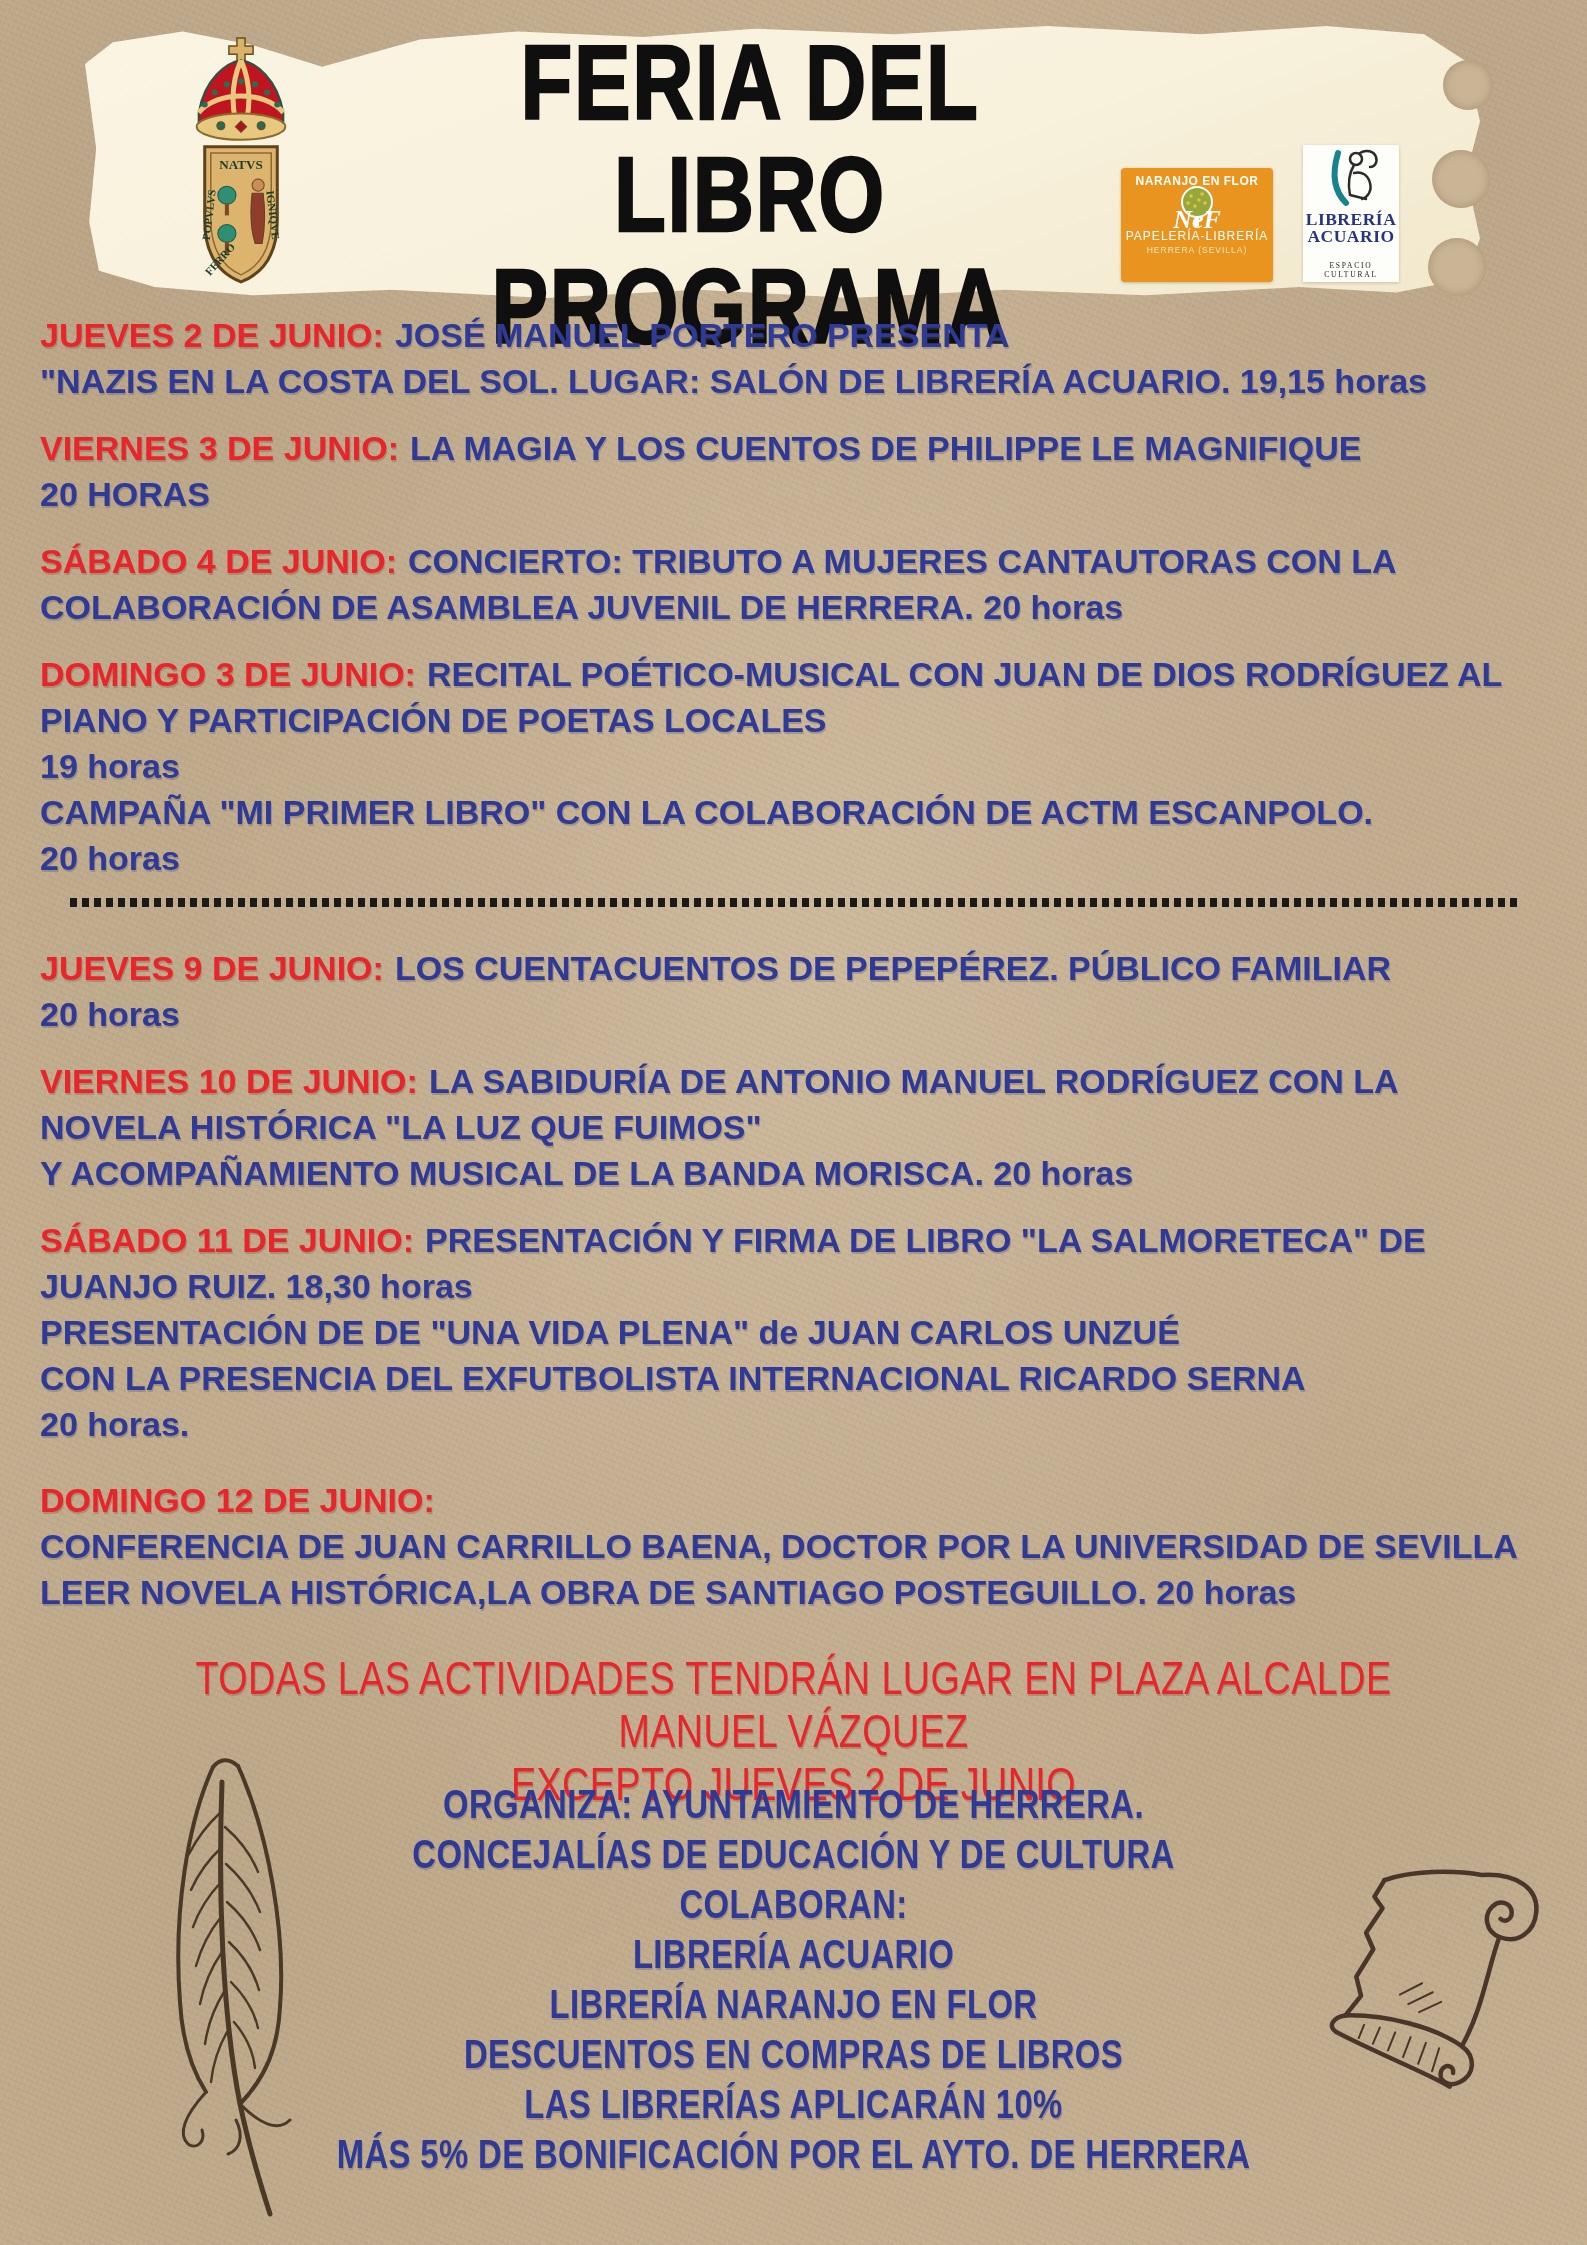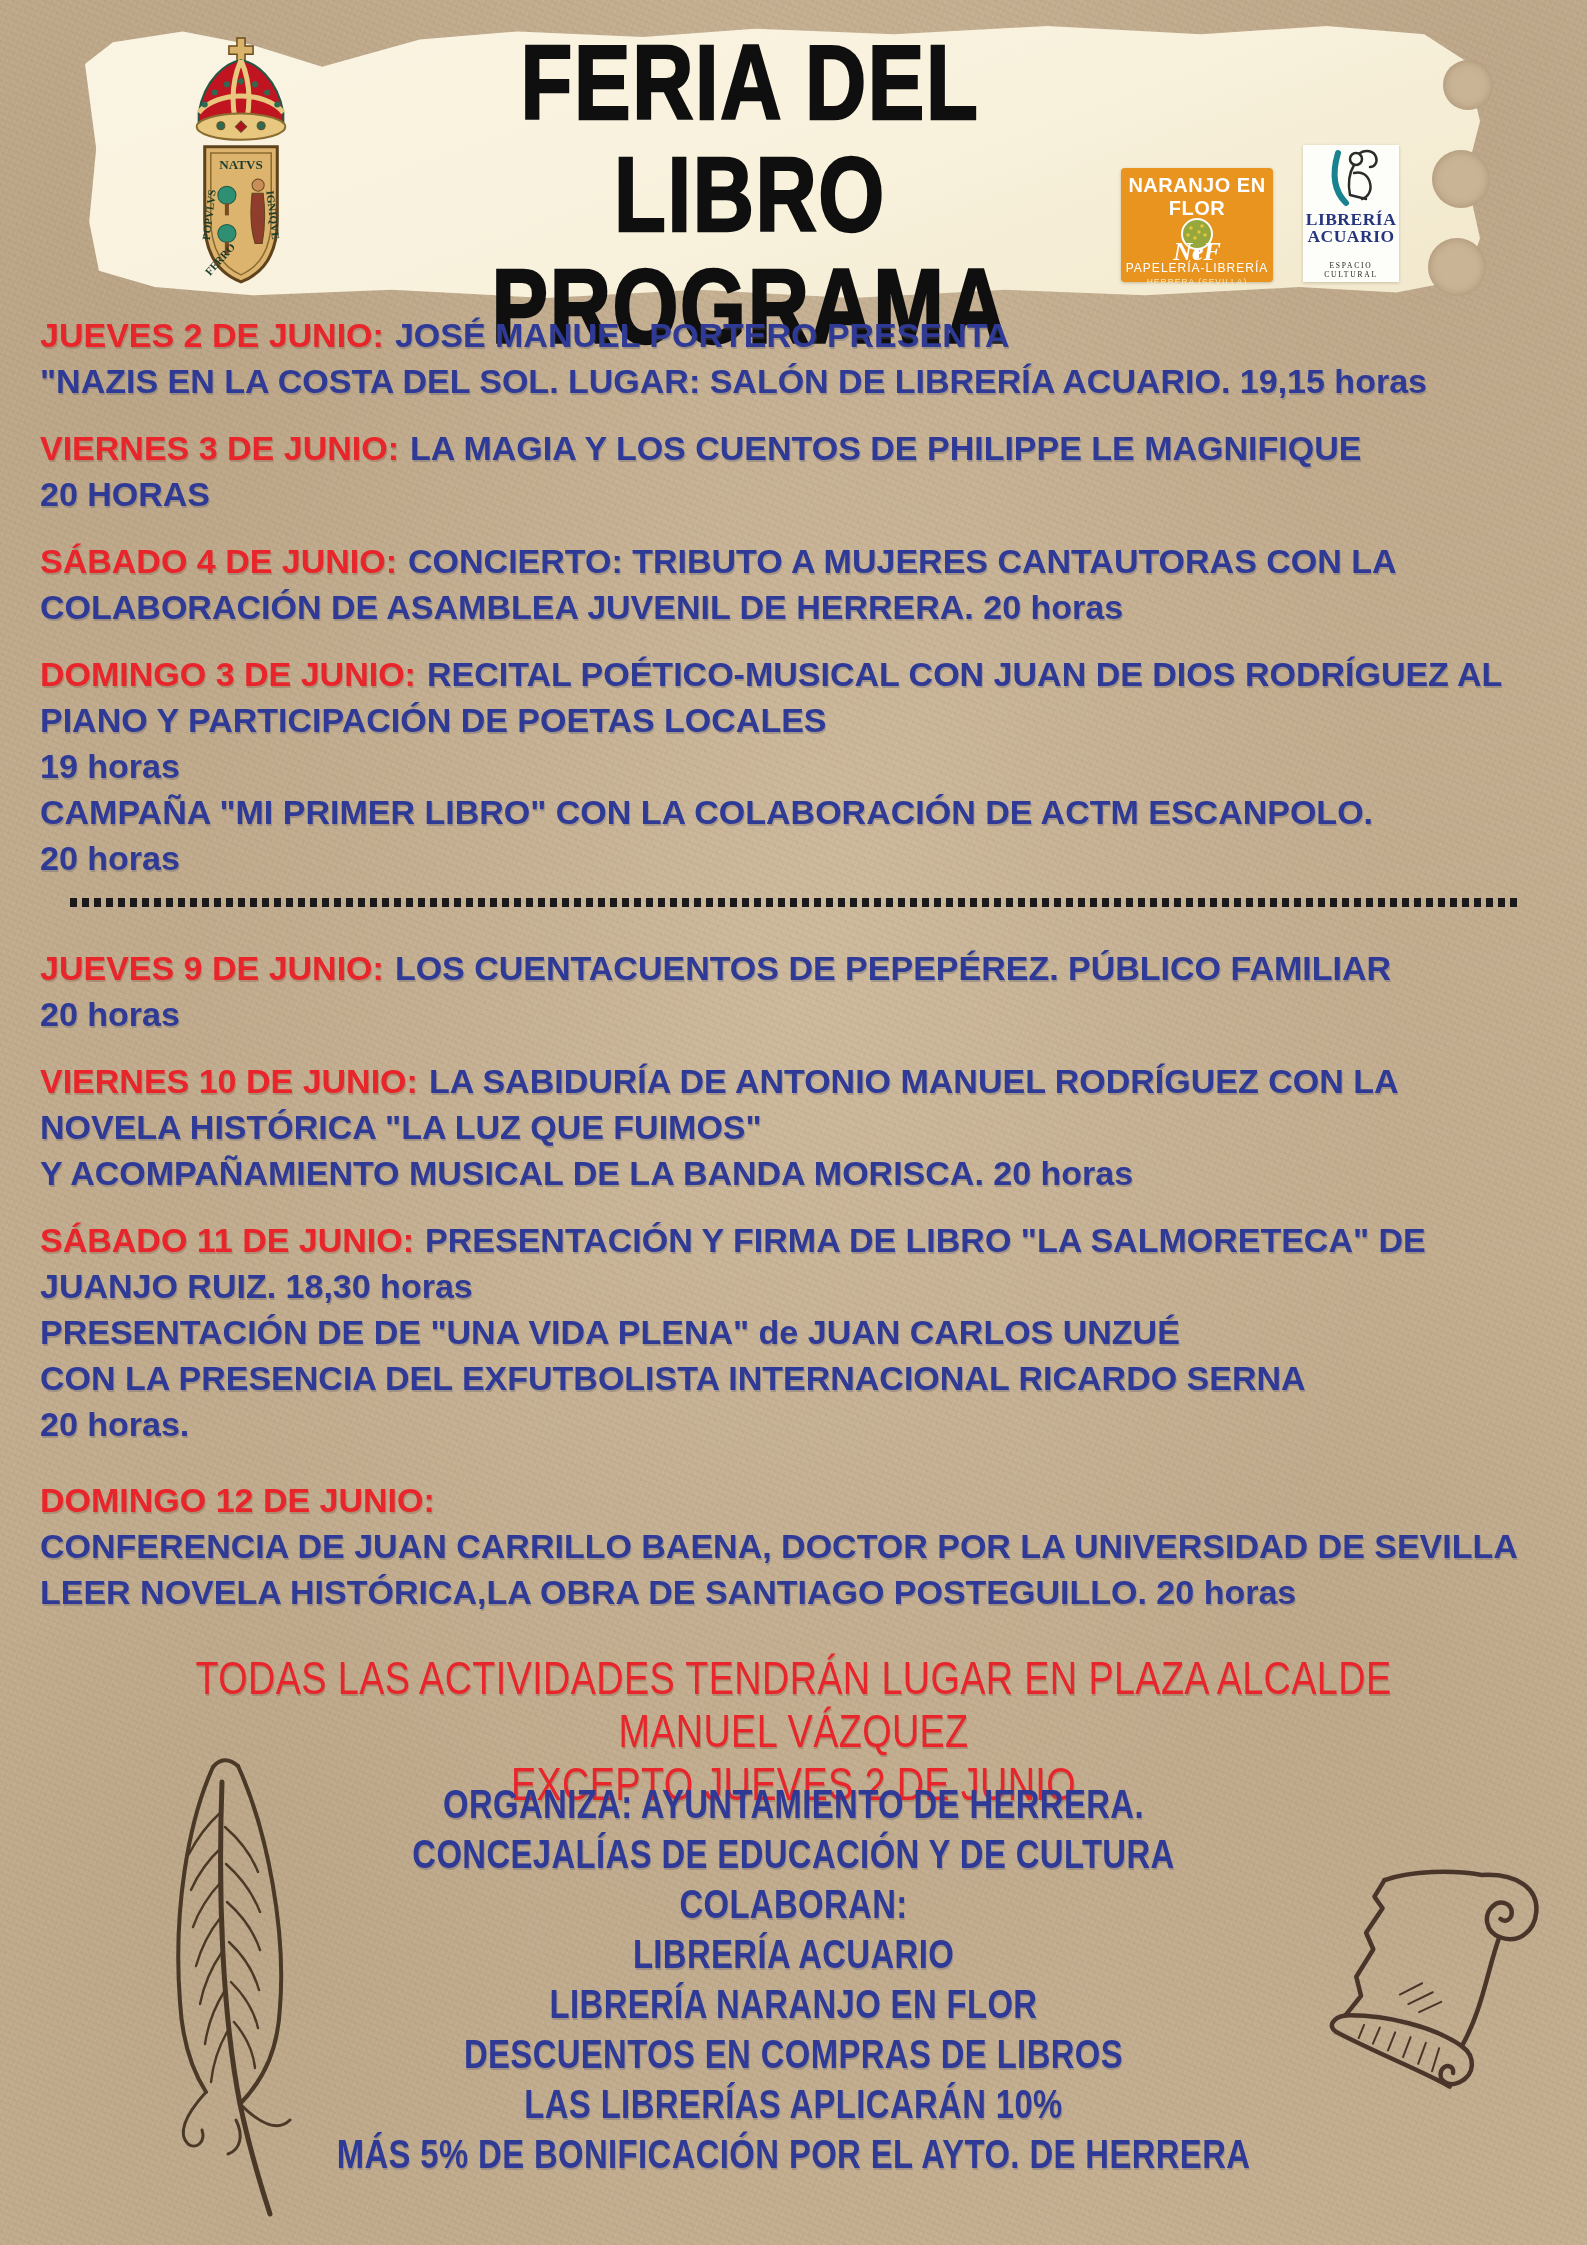--- a/index.html
+++ b/index.html
@@ -33,21 +33,21 @@
   .bite3{left:1428px;top:238px;width:58px;height:58px;}
   
   .title-wrap{position:absolute;left:360px;top:26px;width:780px;text-align:center;color:#0f0f0f;}
   .title-line{display:block;font-weight:bold;font-size:106px;line-height:112px;letter-spacing:2px;
     transform:scaleX(.8);transform-origin:center;-webkit-text-stroke:2.5px #0f0f0f;}
   
   .crest{position:absolute;left:163px;top:34px;width:156px;height:262px;}
   .crest text{font-family:"Liberation Serif",serif;font-weight:bold;fill:#1c3c2c;}
   
   .logo-nef{position:absolute;left:1121px;top:168px;width:152px;height:114px;background:#e9941f;border-radius:4px;text-align:center;color:#fff;box-shadow:0 1px 3px rgba(90,60,30,.3);}
-  .nef-title{font-size:20px;font-weight:bold;letter-spacing:.5px;padding-top:6px;}
+  .nef-title{font-size:12px;font-weight:bold;letter-spacing:.5px;padding-top:6px;}
   .nef-art{display:block;margin:-2px auto 0;}
   .nef-sub{font-size:12px;font-weight:normal;letter-spacing:1px;margin-top:-3px;}
   .nef-loc{font-size:8.5px;color:#f9e9b8;letter-spacing:1px;margin-top:2px;}
   .logo-acuario{position:absolute;left:1303px;top:145px;width:96px;height:137px;background:#fdfdf9;text-align:center;box-shadow:0 1px 3px rgba(90,60,30,.25);}
   .acu-art{display:block;margin:2px auto 0;}
   .acu-title{font-family:"Liberation Serif",serif;color:#27357e;font-weight:bold;font-size:17.5px;line-height:17px;letter-spacing:.5px;}
   .acu-sub{font-size:7.5px;color:#1c1c1c;letter-spacing:1.8px;margin-top:16px;font-family:Liberation Serif, serif;}
   
   .program{position:absolute;left:40px;width:1507px;font-weight:bold;}
   #program1{top:312px;}

